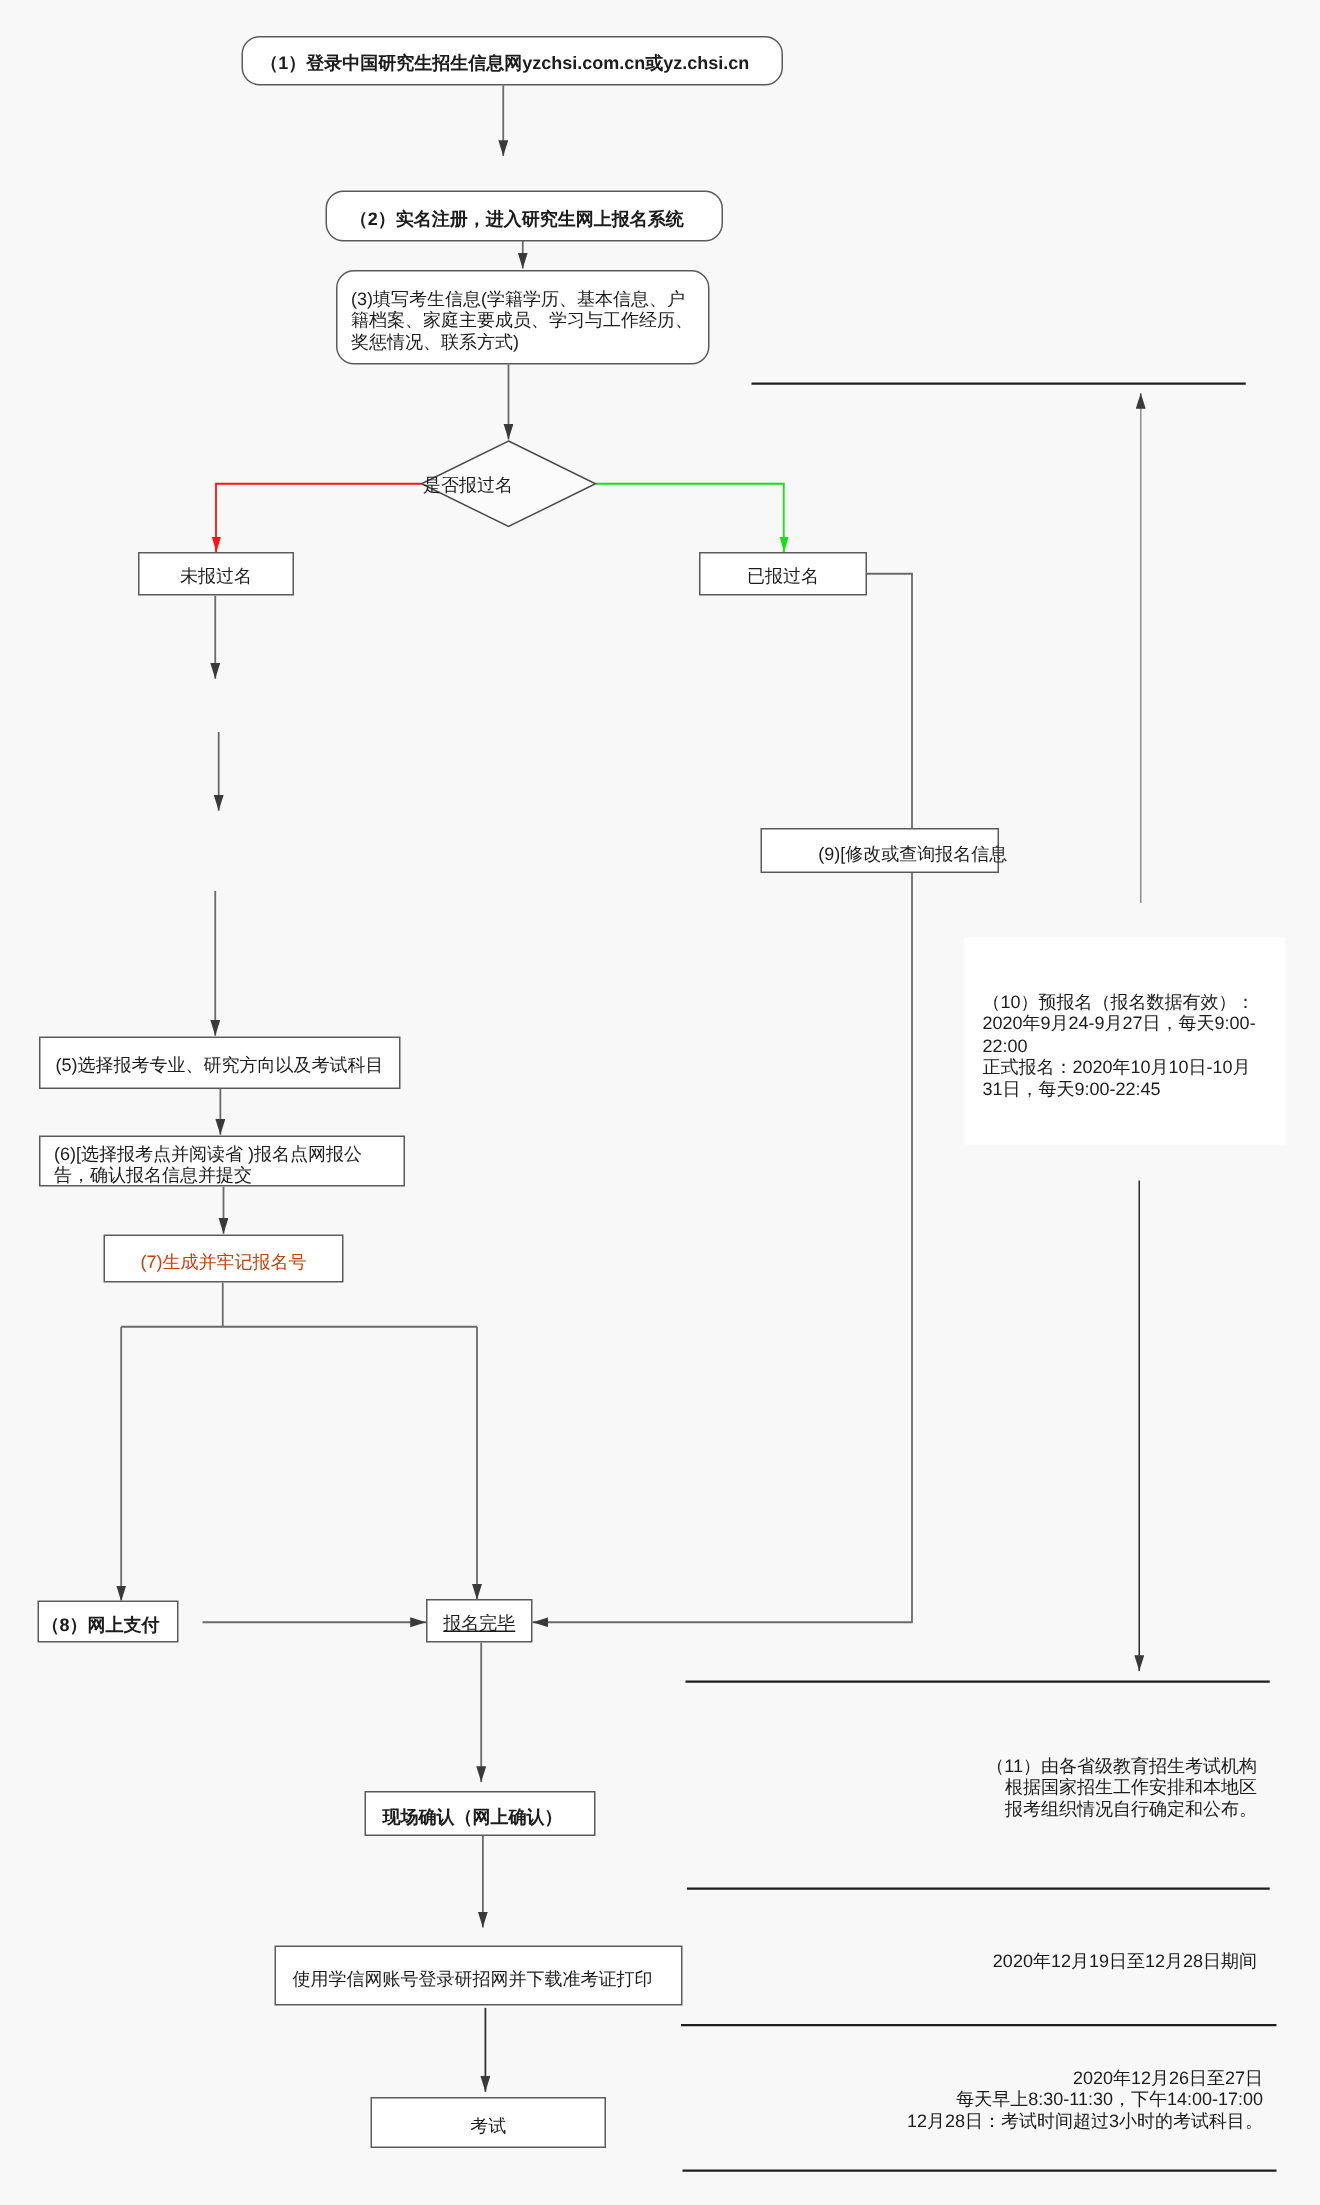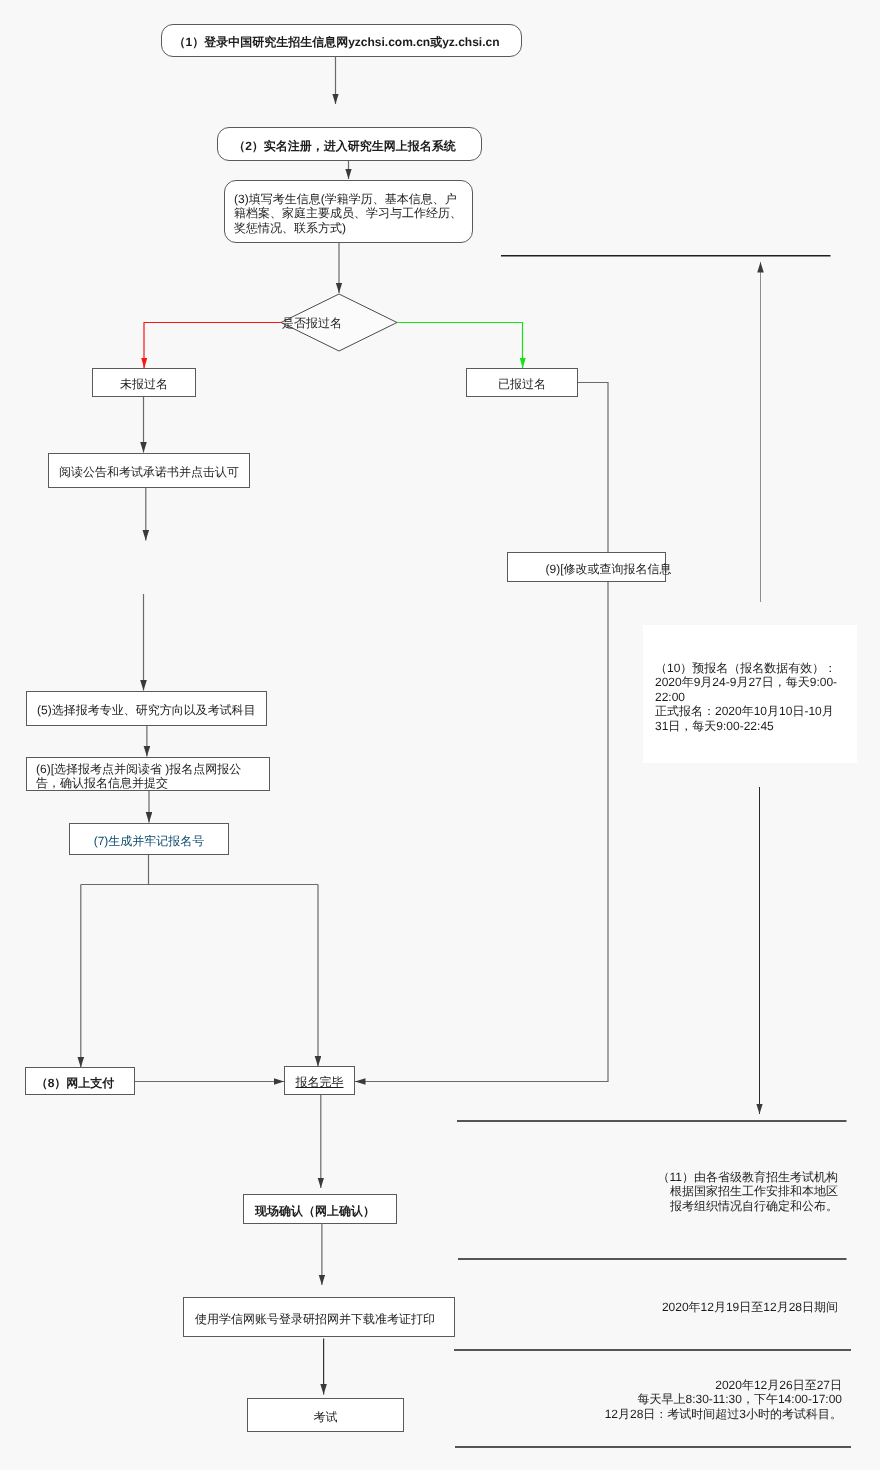--- a/index.html
+++ b/index.html
@@ -96,34 +96,31 @@
 籍档案、家庭主要成员、学习与工作经历、
 奖惩情况、联系方式)</span>
   </div>
   <div class="decision-label" style="position:absolute;left:282px;top:313px;width:116px;text-align:left;line-height:20px;">是否报过名</div>
   <div class="node" style="left:92px;top:368px;width:104px;height:29px;">
     <span class="label">未报过名</span>
   </div>
   <div class="node" style="left:466px;top:368px;width:112px;height:29px;">
     <span class="label">已报过名</span>
   </div>
-  <div class="node" style="left:48px;top:453px;width:202px;height:35px;">
-    <span class="label">阅读公告和考试承诺书并点击认可</span>
-  </div>
   <div class="node left" style="left:26px;top:691px;width:241px;height:35px;padding:0 10px;">
     <span class="label">(5)选择报考专业、研究方向以及考试科目</span>
   </div>
   <div class="node left" style="left:26px;top:757px;width:244px;height:34px;padding:0 9px;">
     <span class="label">(6)[选择报考点并阅读省 )报名点网报公
 告，确认报名信息并提交</span>
   </div>
-  <div class="node" style="left:69px;top:823px;width:160px;height:32px;color:#0c4a6e;">
+  <div class="node" style="left:69px;top:823px;width:160px;height:32px;color:#c2410c;">
     <span class="label">(7)生成并牢记报名号</span>
   </div>
-  <div class="node fw" style="left:25px;top:1067px;width:110px;height:28px;">
+  <div class="node fw" style="left:25px;top:1067px;width:94px;height:28px;">
     <span class="label">（8）网上支付</span>
   </div>
   <div class="node" style="left:507px;top:552px;width:159px;height:30px;padding-left:44px;">
     <span class="label">(9)[修改或查询报名信息</span>
   </div>
   <div class="node" style="left:284px;top:1066px;width:71px;height:29px;text-decoration:underline;">
     <span class="label">报名完毕</span>
   </div>
   <div class="node fw" style="left:243px;top:1194px;width:154px;height:30px;">
     <span class="label">现场确认（网上确认）</span>

